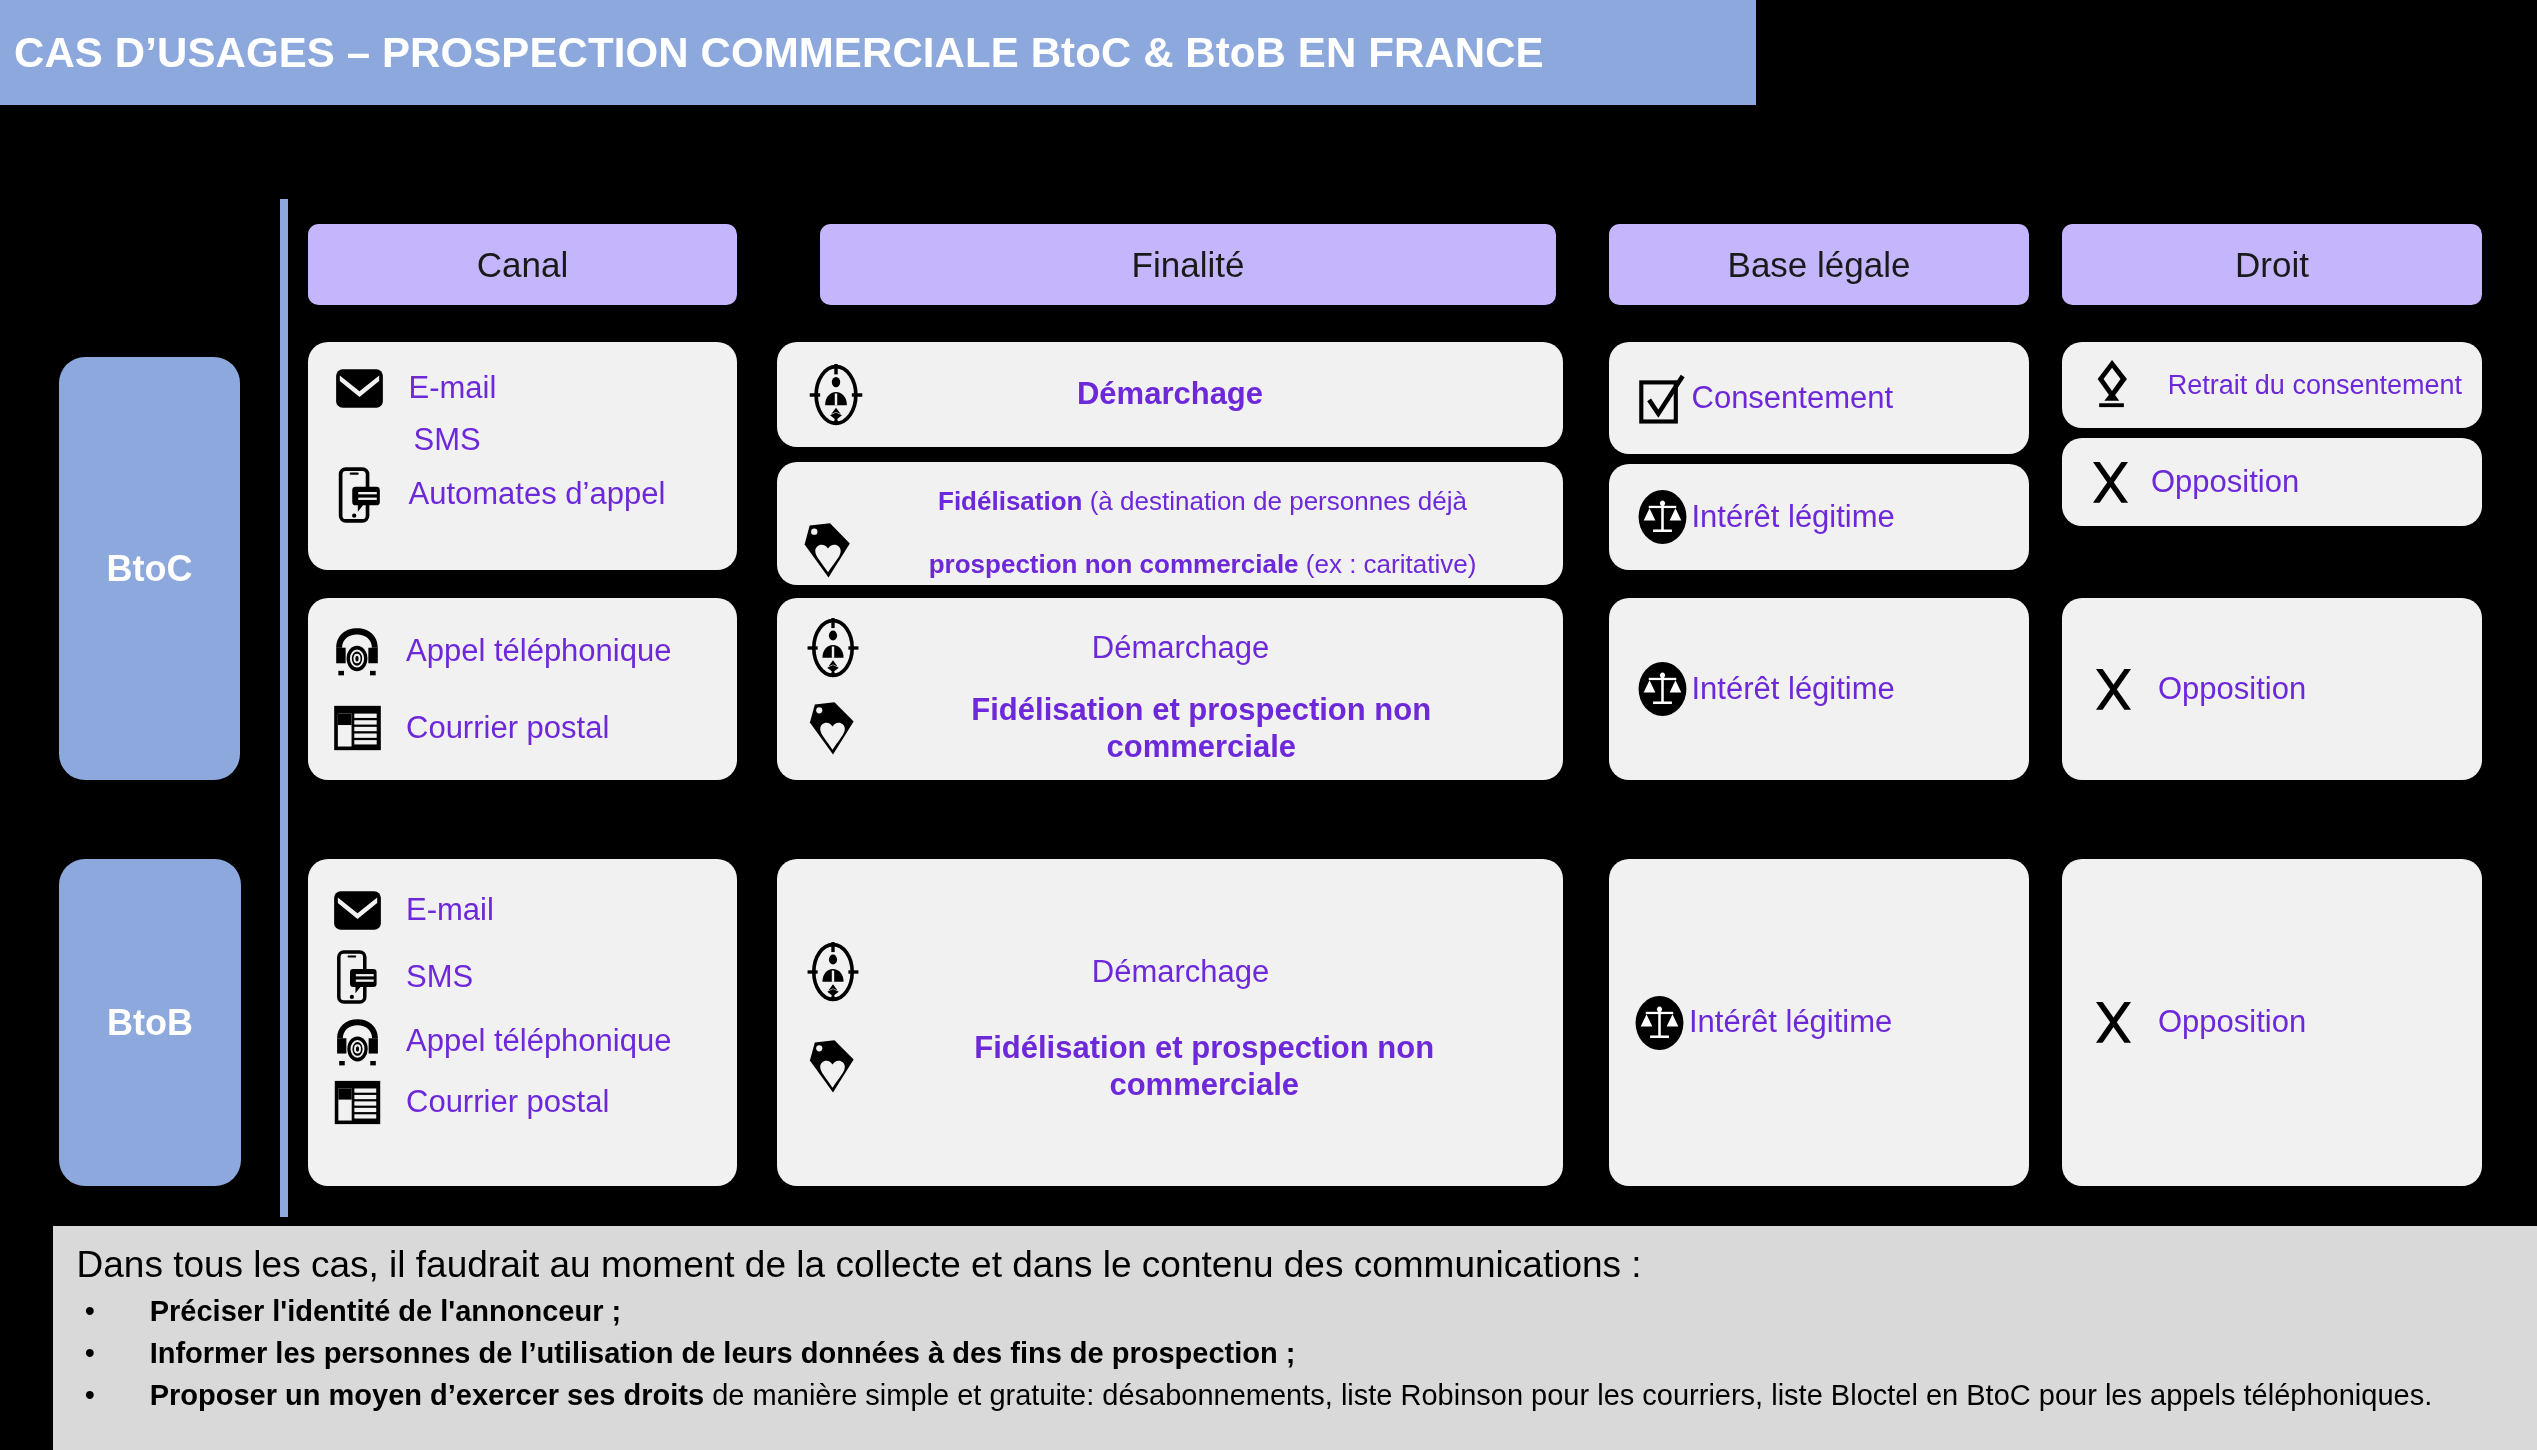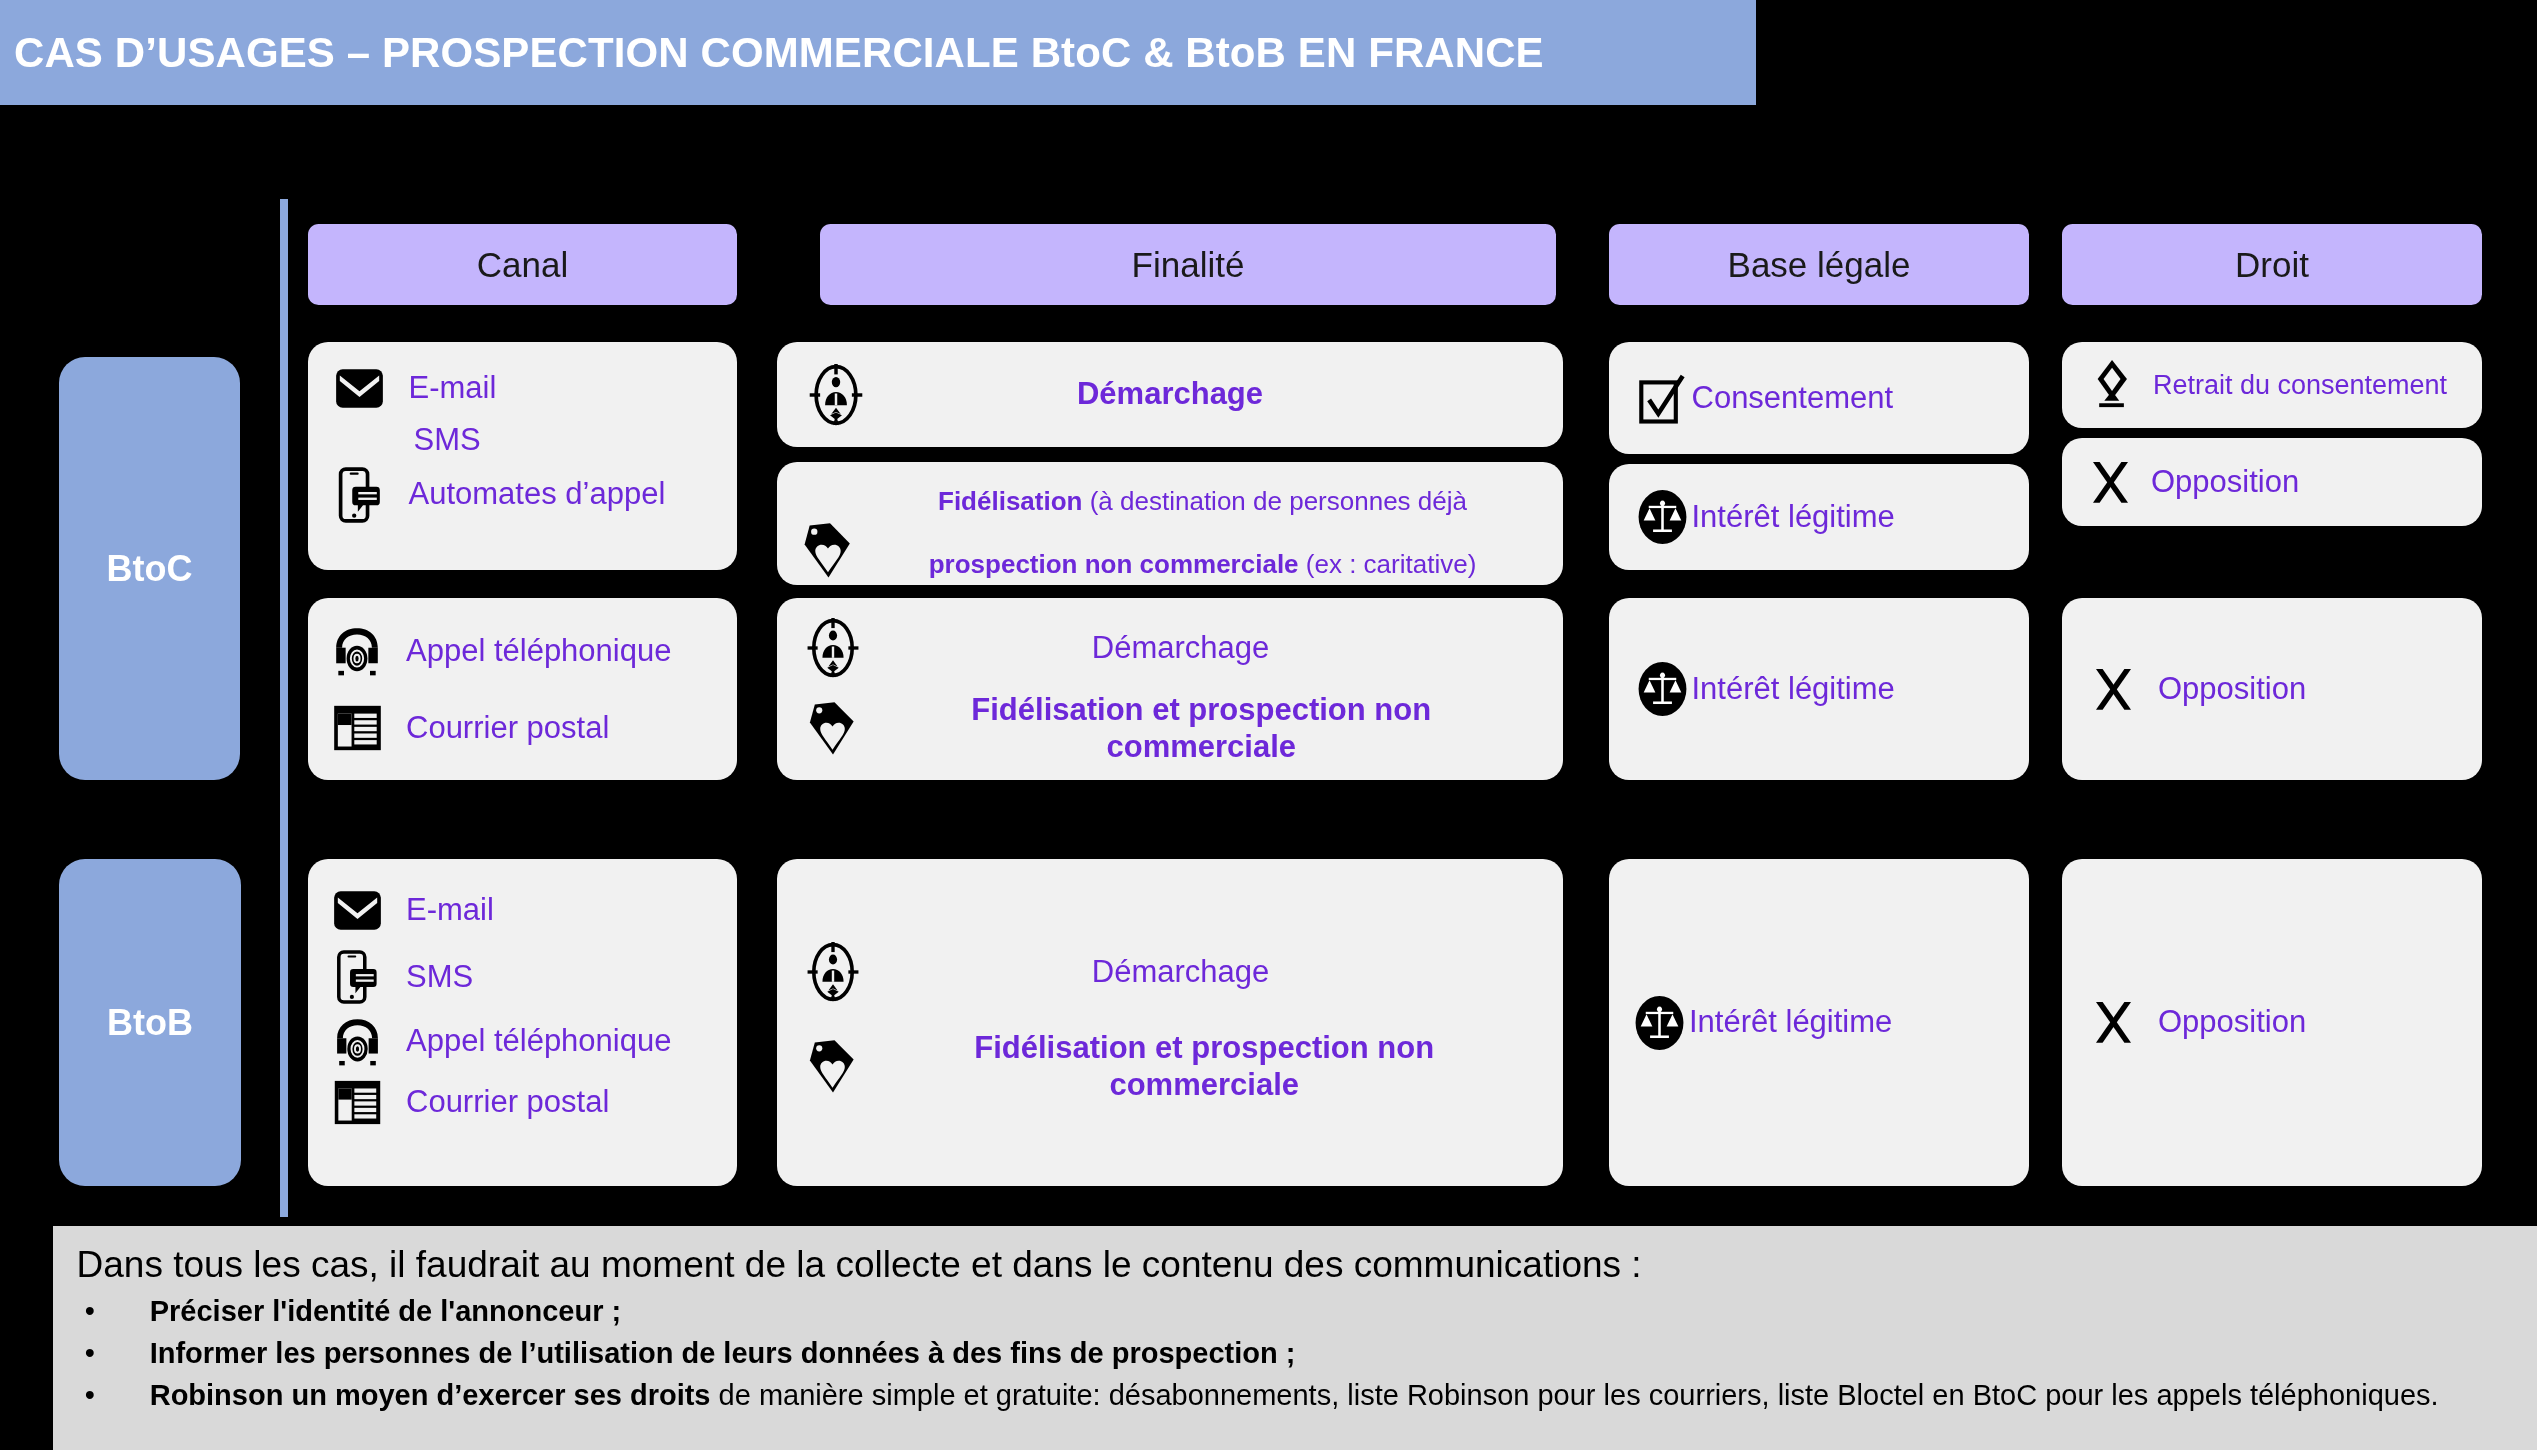--- a/index.html
+++ b/index.html
@@ -168,21 +168,21 @@
 
 <div class="card" style="left:2062px;top:342px;width:420px;height:86px;display:flex;align-items:center;padding:0 20px;">
   <span class="ico" style="width:56px;">
     <svg width="47" height="54" viewBox="0 0 18 21">
       <path d="M9.6 0.8 L15.4 8.2 L9.6 16 L4 8.2 Z" fill="#000"></path>
       <path d="M9.6 3.8 L12.9 8.2 L9.6 12.8 L6.3 8.2 Z" fill="#F1F1F1"></path>
       <path d="M9.6 12.8 L12.4 16.6 L6.6 16.6 Z" fill="#000"></path>
       <rect x="4.6" y="17.6" width="9.6" height="1.5" fill="#000"></rect>
     </svg>
   </span>
-  <span class="lbl c" style="flex:1;text-align:center;font-size:27px;line-height:1.2;">Retrait du consentement</span>
+  <span class="lbl c" style="flex:1;text-align:right;font-size:27px;line-height:1.2;">Retrait du consentement</span>
 </div>
 
 <div class="card" style="left:2062px;top:438px;width:420px;height:88px;display:flex;align-items:center;padding:0 20px;">
   <span class="ico" style="width:56px;">
     <svg width="43" height="45" viewBox="0 0 18 19">
       <path d="M1.6 0.8 L4.4 0.8 L16.4 18 L13.6 18 Z" fill="#000"></path>
       <path d="M13.6 0.8 L16.4 0.8 L4.4 18 L1.6 18 Z" fill="#000"></path>
     </svg>
   </span>
   <span class="lbl" style="padding-left:13px;">Opposition</span>
@@ -401,17 +401,17 @@
   <div class="f-item">
     <span class="f-bullet">•</span>
     <span class="f-txt">
       <span class="b">Informer les personnes de l’utilisation de leurs données à des fins de prospection ;</span><span></span>
     </span>
   </div>
 
   <div class="f-item">
     <span class="f-bullet">•</span>
     <span class="f-txt">
-      <span class="b">Robinson un moyen d’exercer ses droits</span><span> de manière simple et gratuite: désabonnements, liste Robinson pour les courriers, liste Bloctel en BtoC pour les appels téléphoniques.</span>
+      <span class="b">Proposer un moyen d’exercer ses droits</span><span> de manière simple et gratuite: désabonnements, liste Robinson pour les courriers, liste Bloctel en BtoC pour les appels téléphoniques.</span>
     </span>
   </div>
 </div>
 
 
 </body></html>

